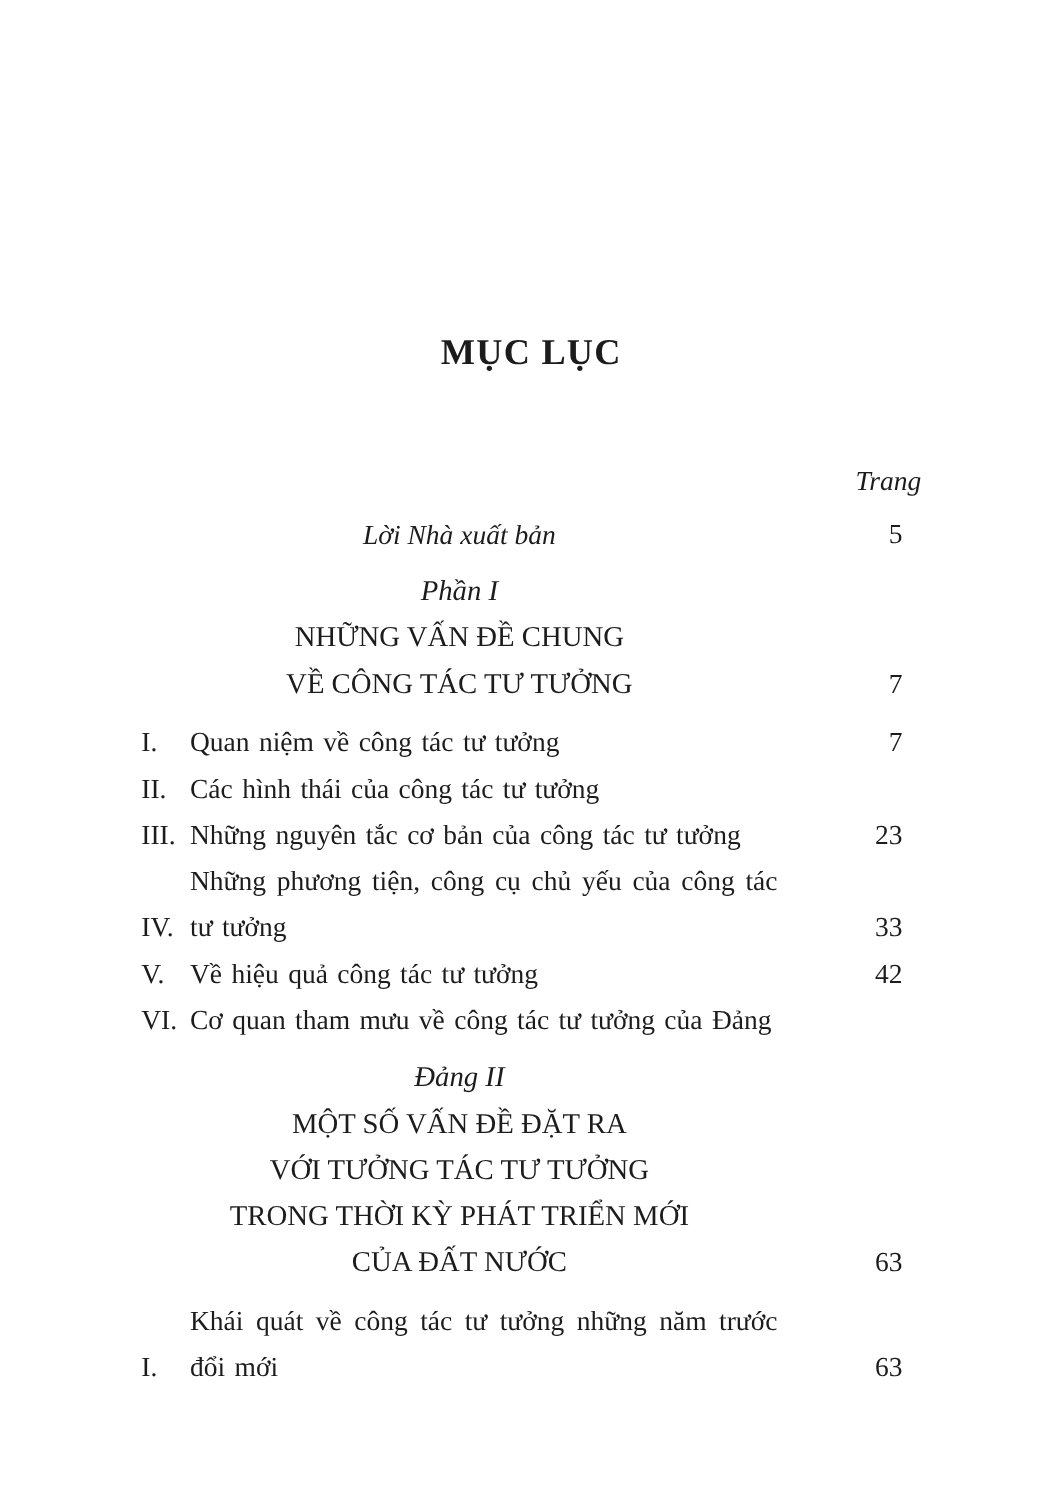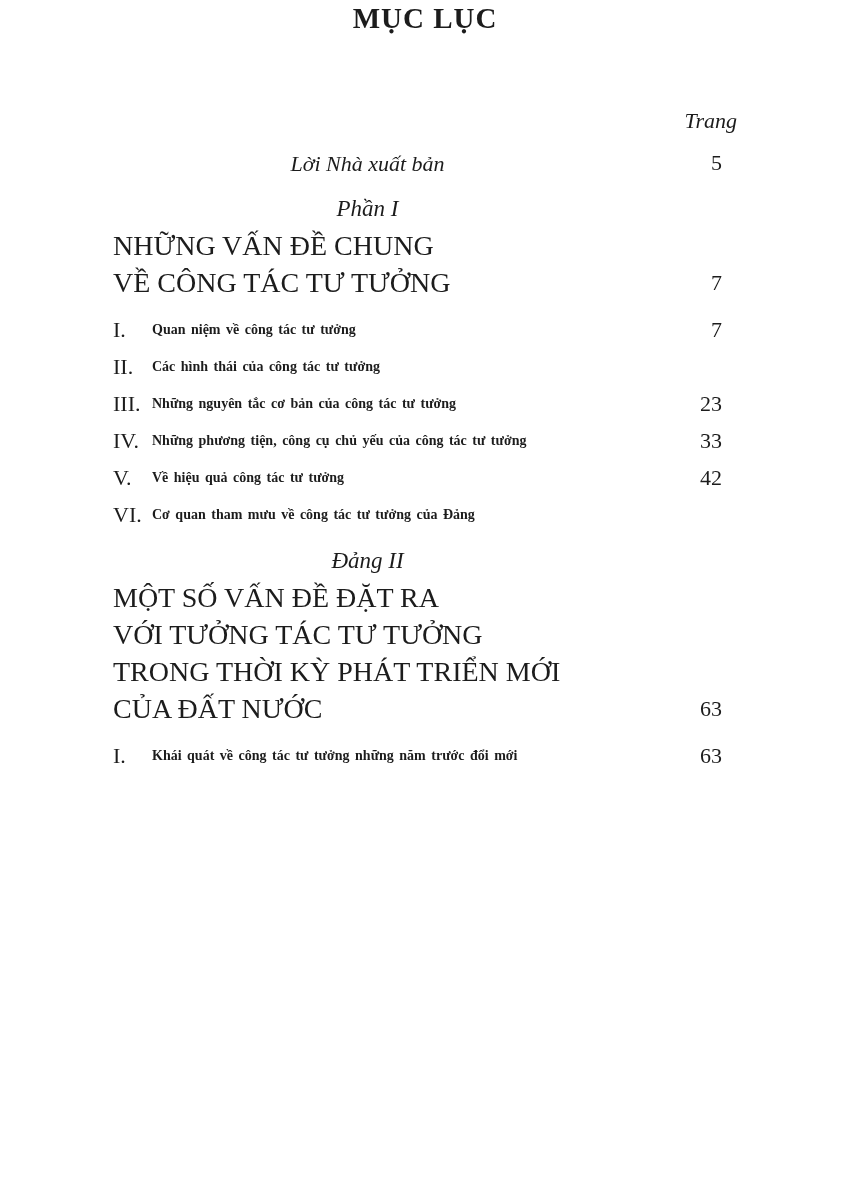--- a/index.html
+++ b/index.html
@@ -12,20 +12,21 @@
     width: 842px;
     height: 1190px;
     background: #ffffff;
     color: #1c1c1c;
     font-family: "Liberation Serif", "DejaVu Serif", serif;
     overflow: hidden;
   }
   .content {
     margin-left: 113px;
     width: 624px;
+    padding-top: 264px;
     box-sizing: border-box;
   }
   .doc-title {
     text-align: center;
     font-size: 29px;
     font-weight: bold;
     letter-spacing: 1px;
     line-height: 36px;
   }
   .trang-row {
@@ -62,41 +63,40 @@
   .part-label {
     margin-top: 10px;
     width: 509px;
     text-align: center;
     font-style: italic;
     font-size: 23px;
     line-height: 36px;
   }
   .part-title-line {
     width: 509px;
-    text-align: left;
-    font-size: 28px;
+    text-align: center;
+    font-size: 23px;
     line-height: 37px;
   }
   .items {
     margin-top: 10px;
   }
   .toc-item .numeral {
     width: 39px;
     flex-shrink: 0;
     font-size: 22px;
     line-height: 37px;
   }
   .toc-item .item-text {
     width: 470px;
     flex-shrink: 0;
-    font-size: 14px;
+    font-size: 22px;
     line-height: 37px;
     text-align: justify;
     word-spacing: 2px;
-    font-weight: bold;
   }
 </style>
 </head>
 <body>
 
 <div class="page">
   <div class="content">
 
     <div class="doc-title">MỤC LỤC</div>
 

